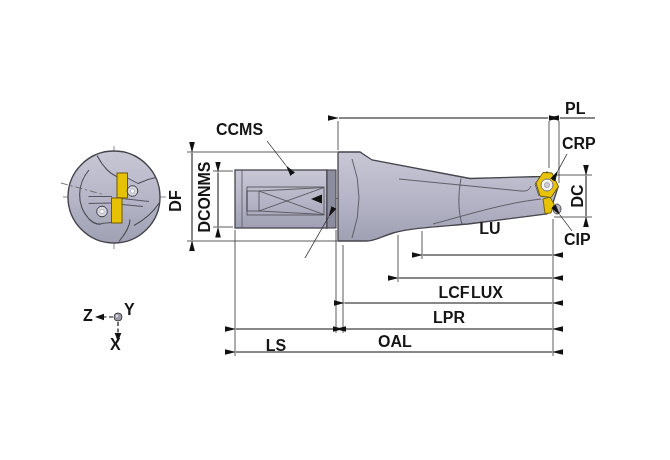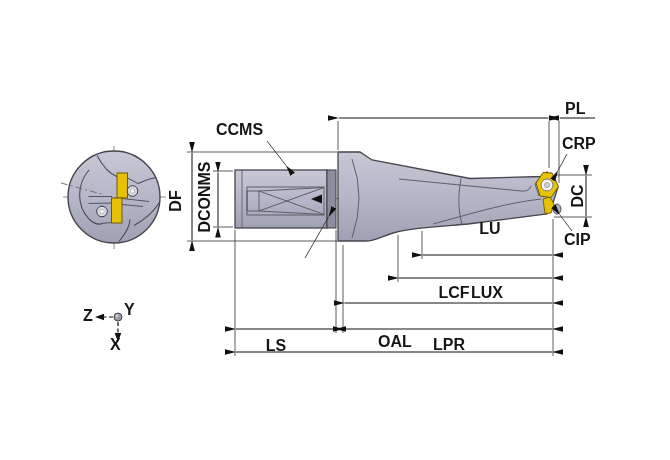--- a/index.html
+++ b/index.html
@@ -142,19 +142,19 @@
 <div class="lbl rot" style="left:146px;top:192px;width:60px;">DF</div>
 <div class="lbl rot" style="left:162px;top:188px;width:86px;">DCONMS</div>
 <div class="lbl" style="left:565px;top:100px;">PL</div>
 <div class="lbl" style="left:562px;top:135px;">CRP</div>
 <div class="lbl rot" style="left:553px;top:187px;width:50px;">DC</div>
 <div class="lbl" style="left:564px;top:231px;text-align:right;">CIP</div>
 <div class="lbl c" style="left:458px;top:220px;width:64px;">LU</div>
 <div class="lbl c" style="left:455px;top:259px;width:64px;margin-top:25px;">LUX</div>
 <div class="lbl c" style="left:422px;top:284px;width:64px;">LCF</div>
 <div class="lbl c" style="left:244px;top:310px;width:64px;margin-top:27px;">LS</div>
-<div class="lbl c" style="left:417px;top:309px;width:64px;margin-top:27px;">LPR</div>
+<div class="lbl c" style="left:417px;top:309px;width:64px;">LPR</div>
 <div class="lbl c" style="left:363px;top:333px;width:64px;">OAL</div>
 <div class="lbl" style="left:83px;top:307px;">Z</div>
 <div class="lbl" style="left:124px;top:301px;">Y</div>
 <div class="lbl" style="left:110px;top:336px;">X</div>
 
 </div>
 
 </body></html>

